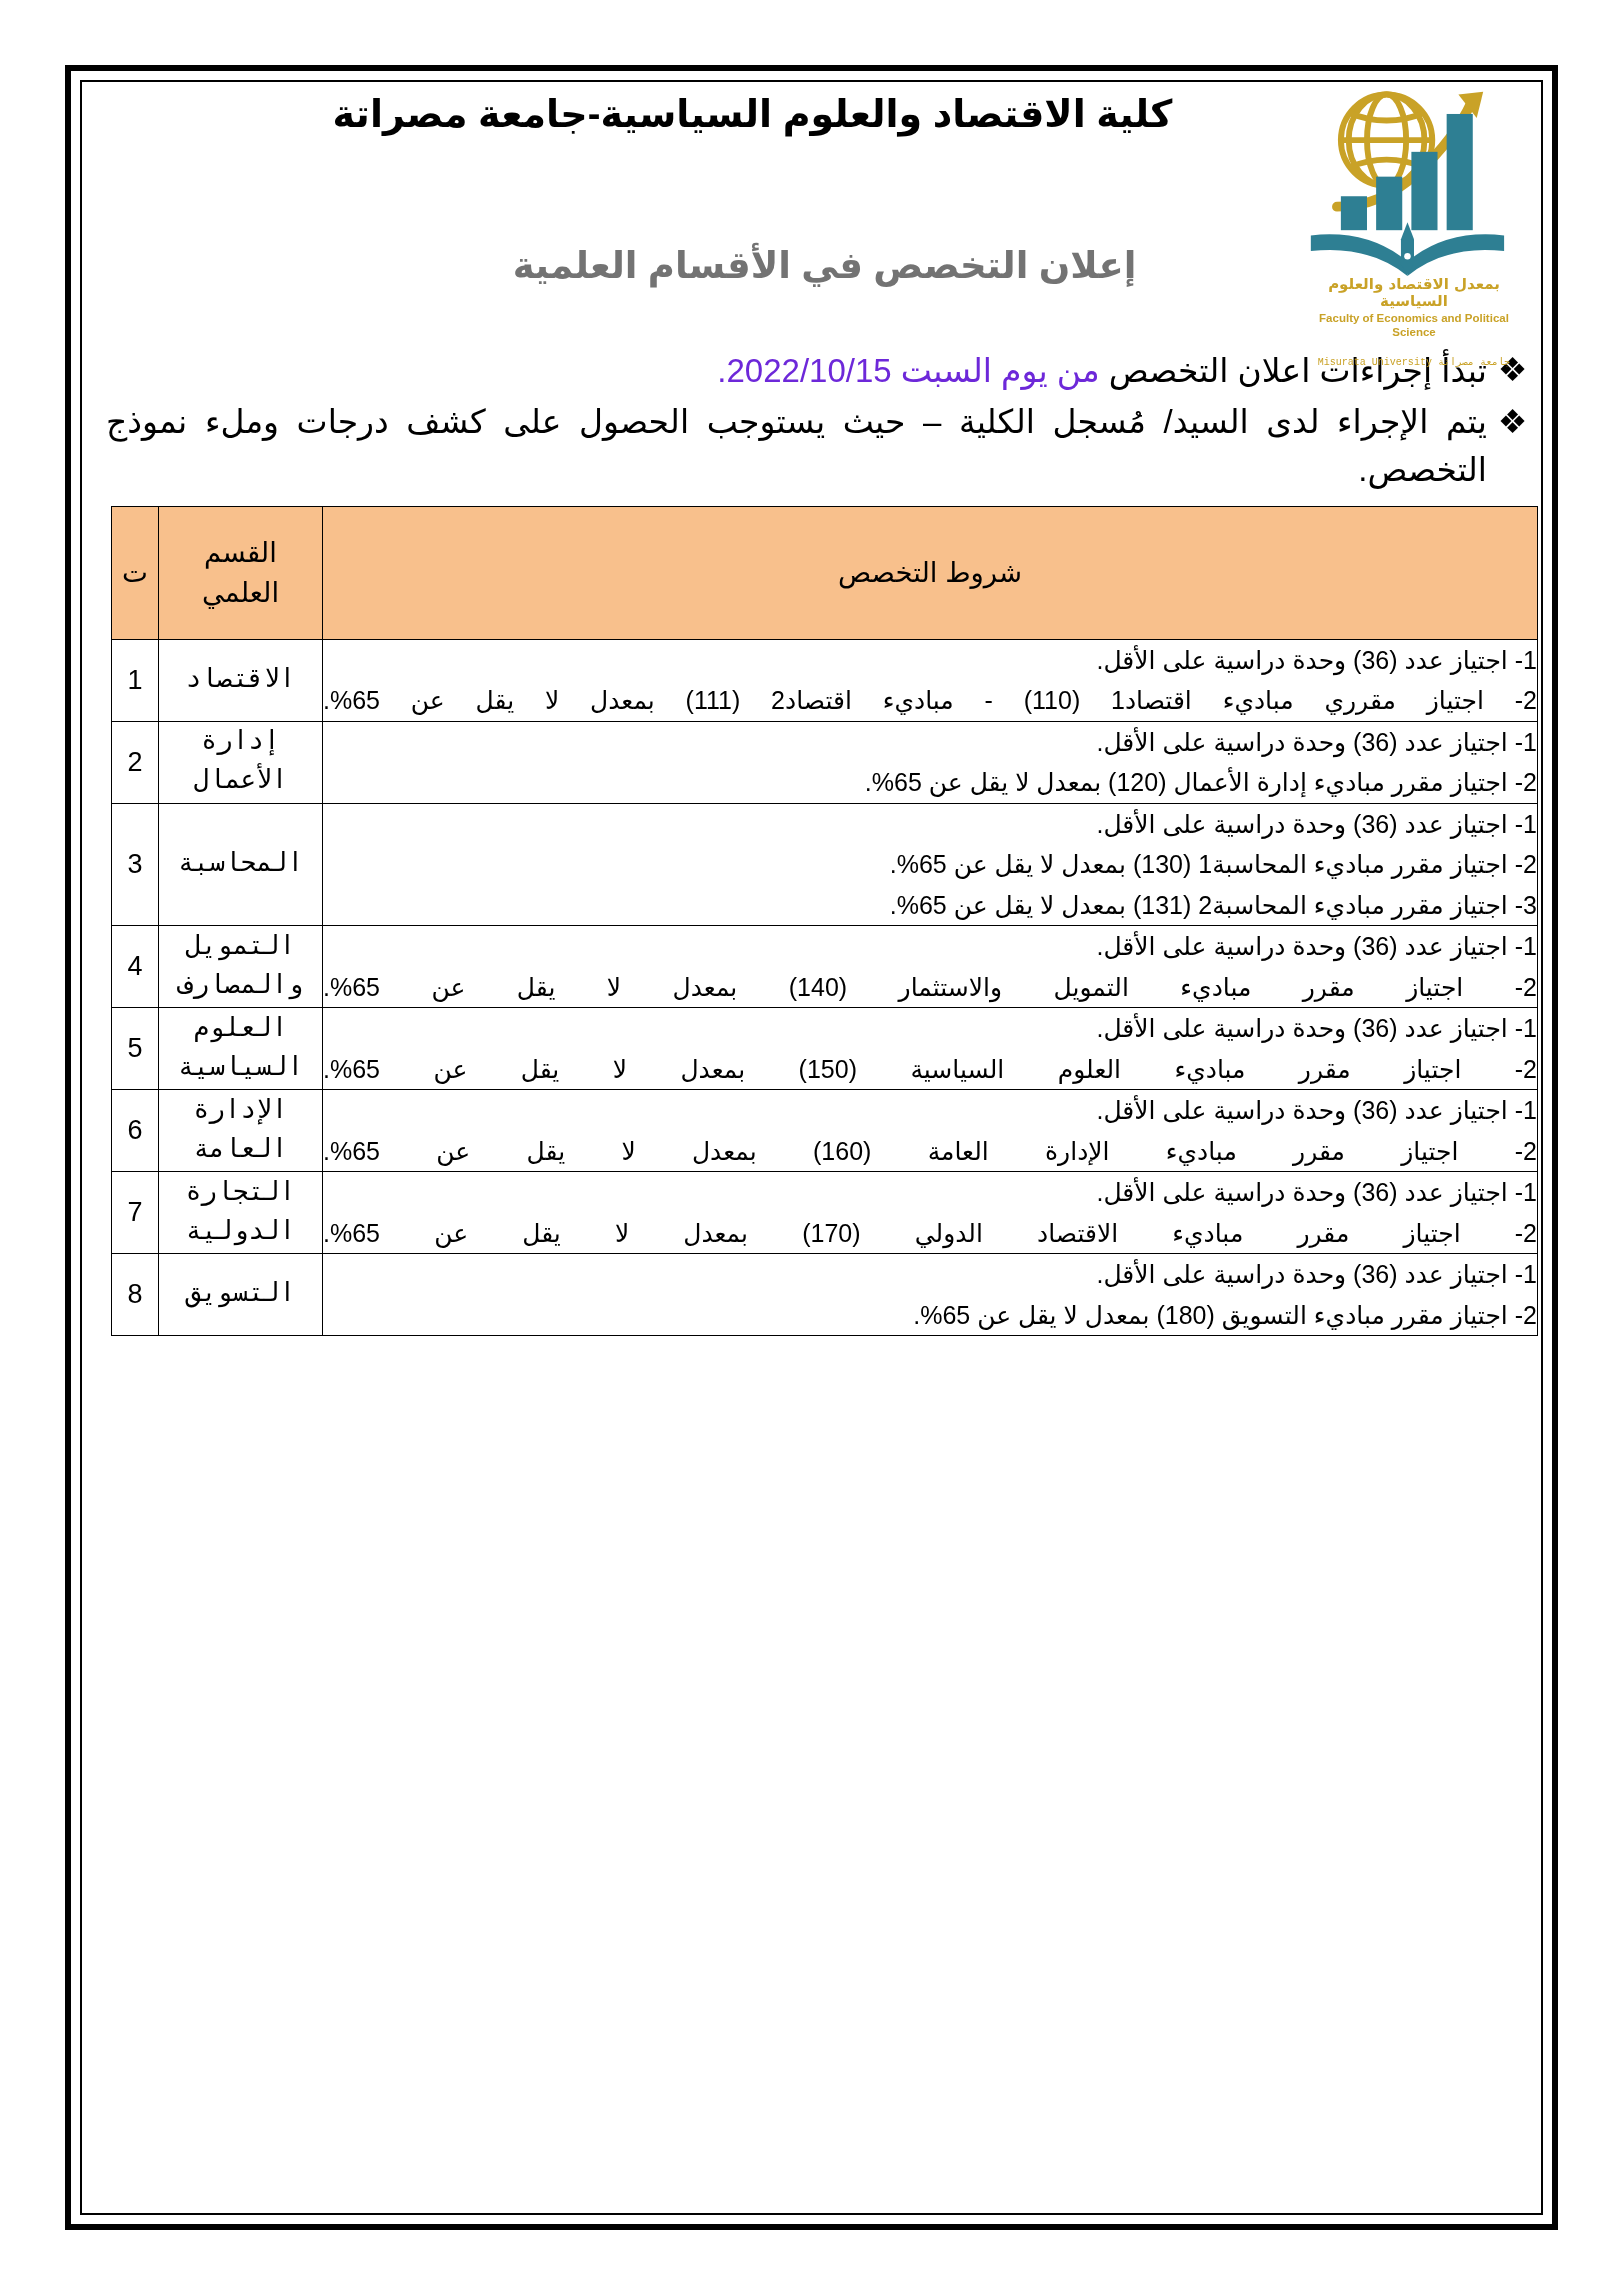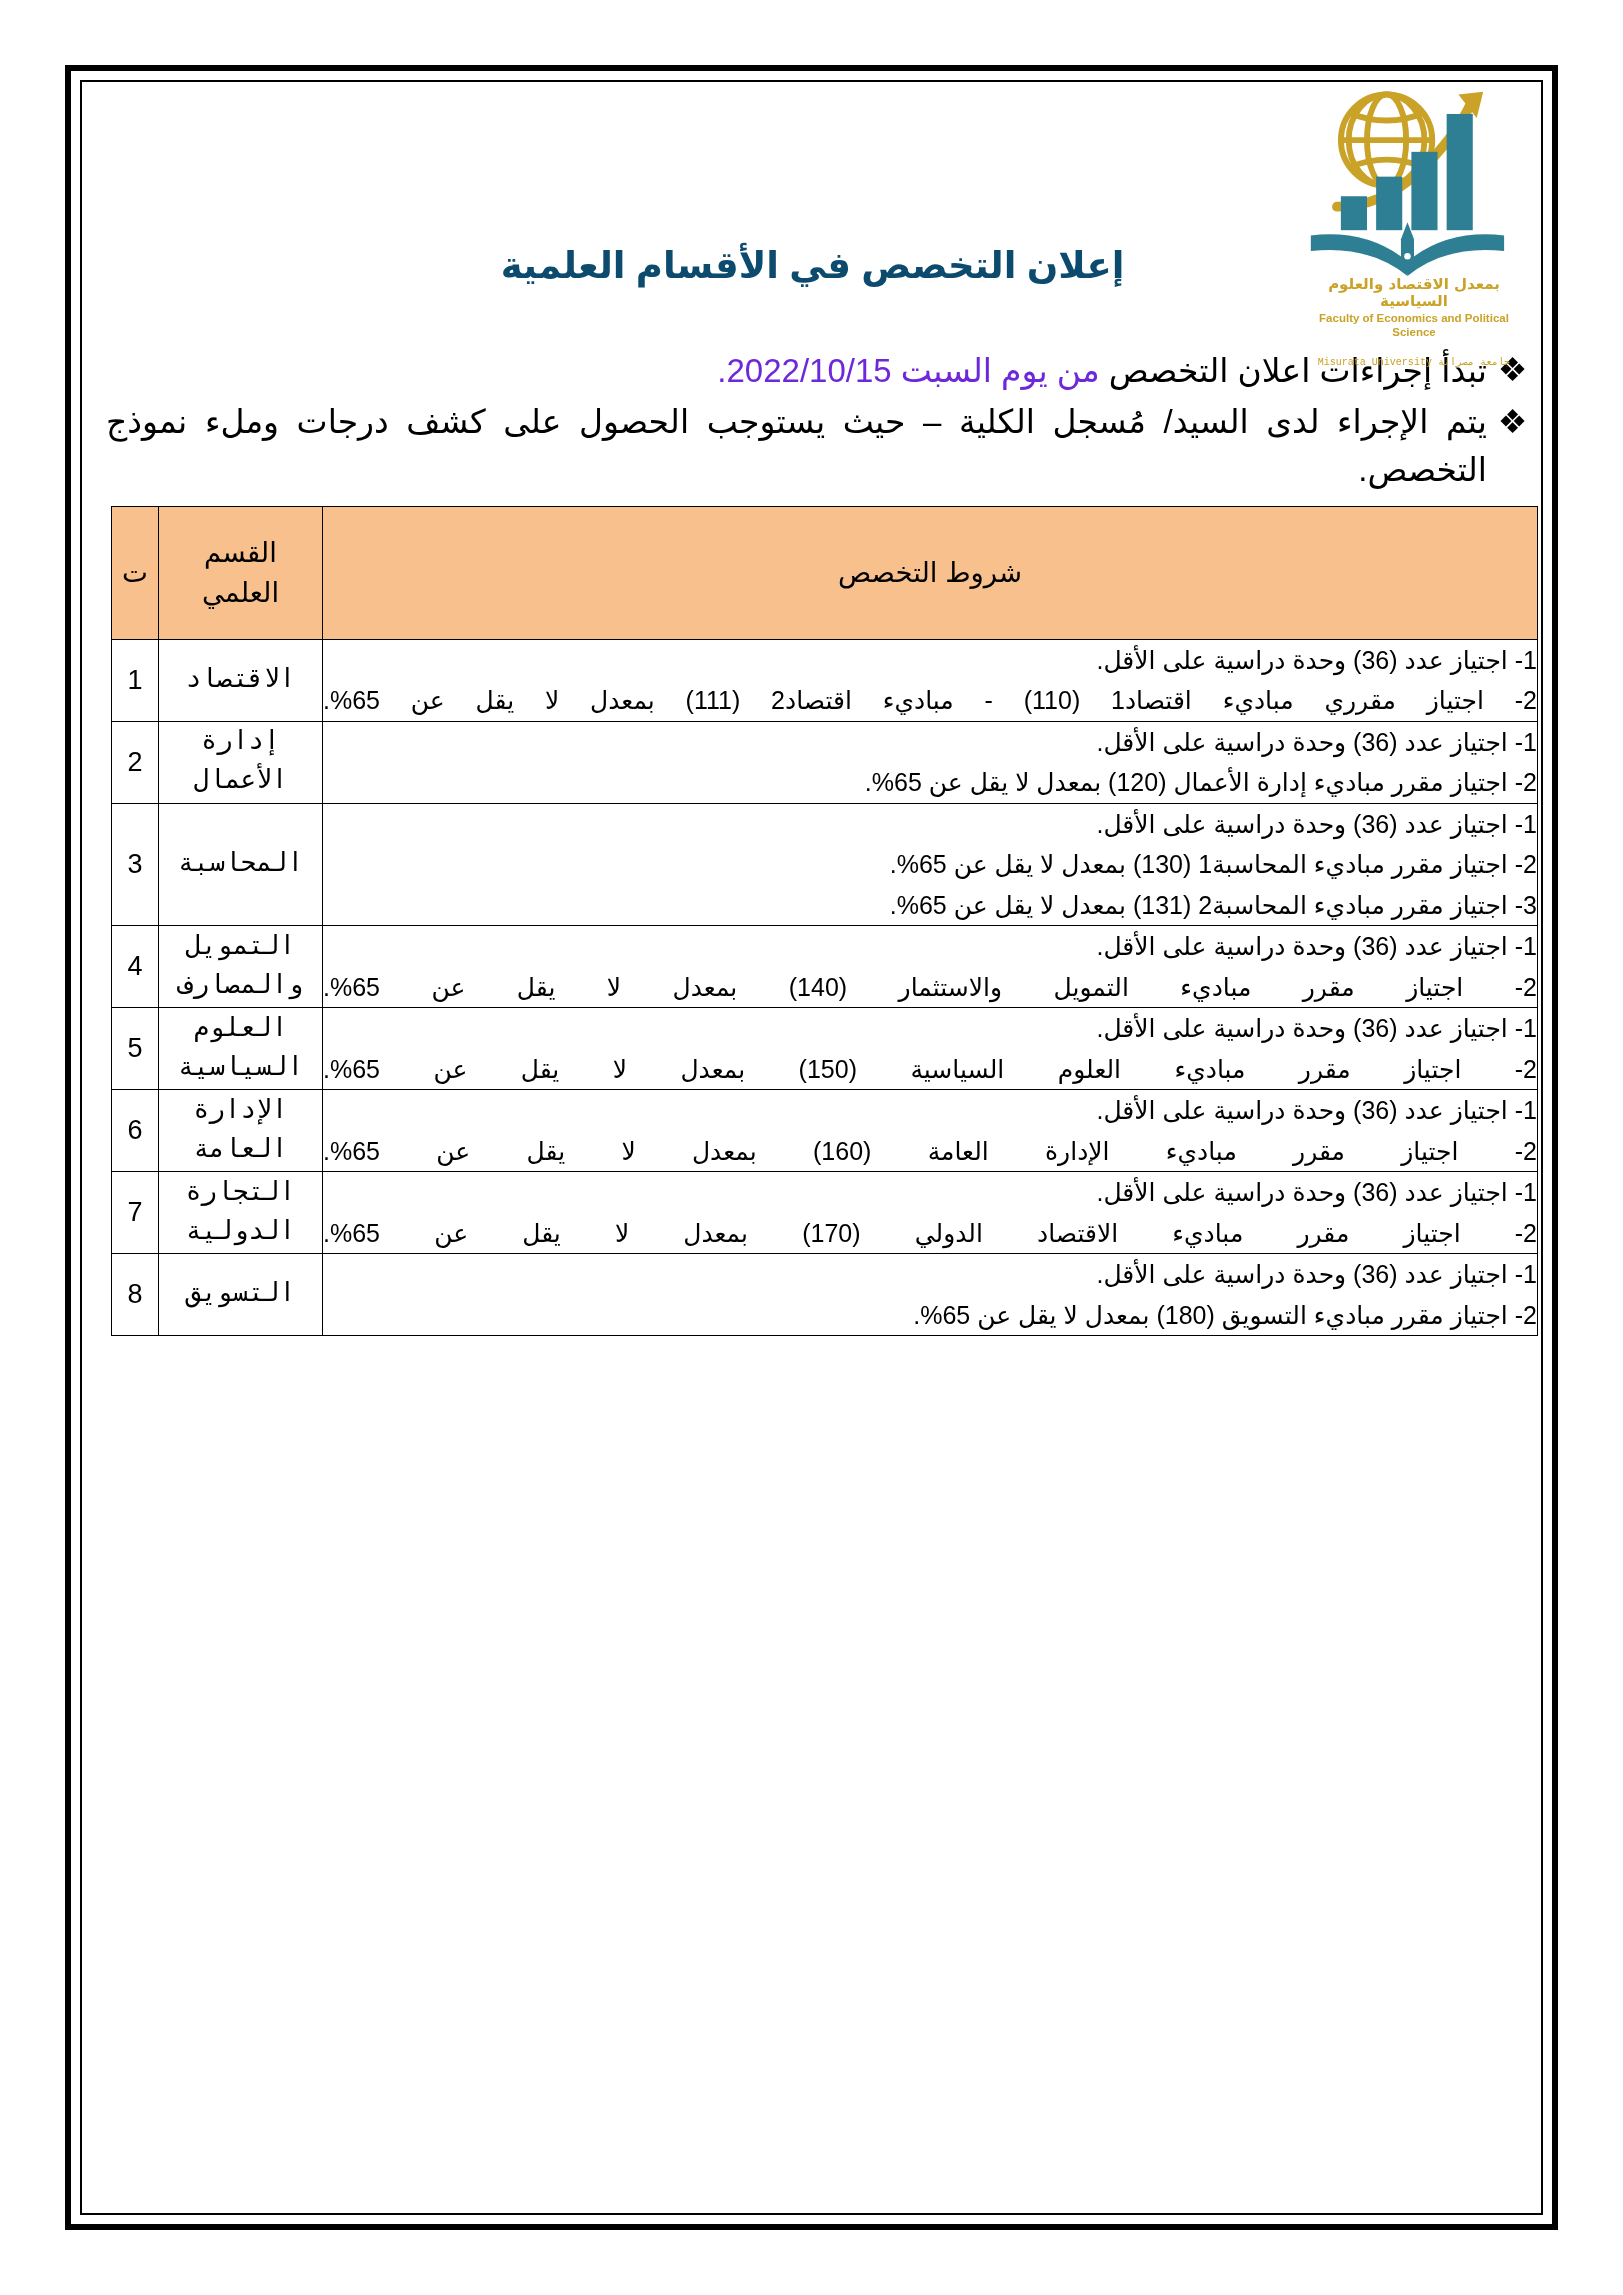--- a/index.html
+++ b/index.html
@@ -105,27 +105,27 @@
     top: 98px;
     width: 1073px;
     text-align: center;
     font-size: 33px;
     font-weight: bold;
     line-height: 1.25;
     direction: rtl;
   }
   .title-red {
     position: absolute;
-    right: 12px;
+    right: 0px;
     top: 177px;
     width: 1427px;
     text-align: center;
     font-size: 37px;
     font-weight: bold;
-    color: #0c4a6e;
+    color: #737373;
     line-height: 1.3;
     direction: rtl;
   }
 
   
   .bullets {
     margin-top: 6.5px;
     direction: rtl;
   }
   .bullet-row {
@@ -251,20 +251,21 @@
         <g fill="#2E7F93">
           <path d="M 160 236 L 150 262 L 150 300 L 160 316 L 170 300 L 170 262 Z"></path>
           <circle cx="160" cy="288" r="5" fill="#ffffff"></circle>
         </g>
       </svg>
       <div class="logo-caption-ar">بمعدل الاقتصاد والعلوم السياسية</div>
       <div class="logo-caption-en">Faculty of Economics and Political Science</div>
       <div class="logo-caption-sub">جامعة مصراتة Misurata University</div>
     </div>
 
+    <div class="title-ar-1">كلية الاقتصاد والعلوم السياسية-جامعة مصراتة</div>
     <div class="title-red">إعلان التخصص في الأقسام العلمية</div>
   </div>
 
   <div class="bullets">
 
     <div class="bullet-row">
       <span class="bullet-mark">❖</span>
       <span class="bullet-text single"><span>تبدأ إجراءات اعلان التخصص </span><span class="red">من يوم السبت 2022/10/15.</span></span>
     </div>
 

